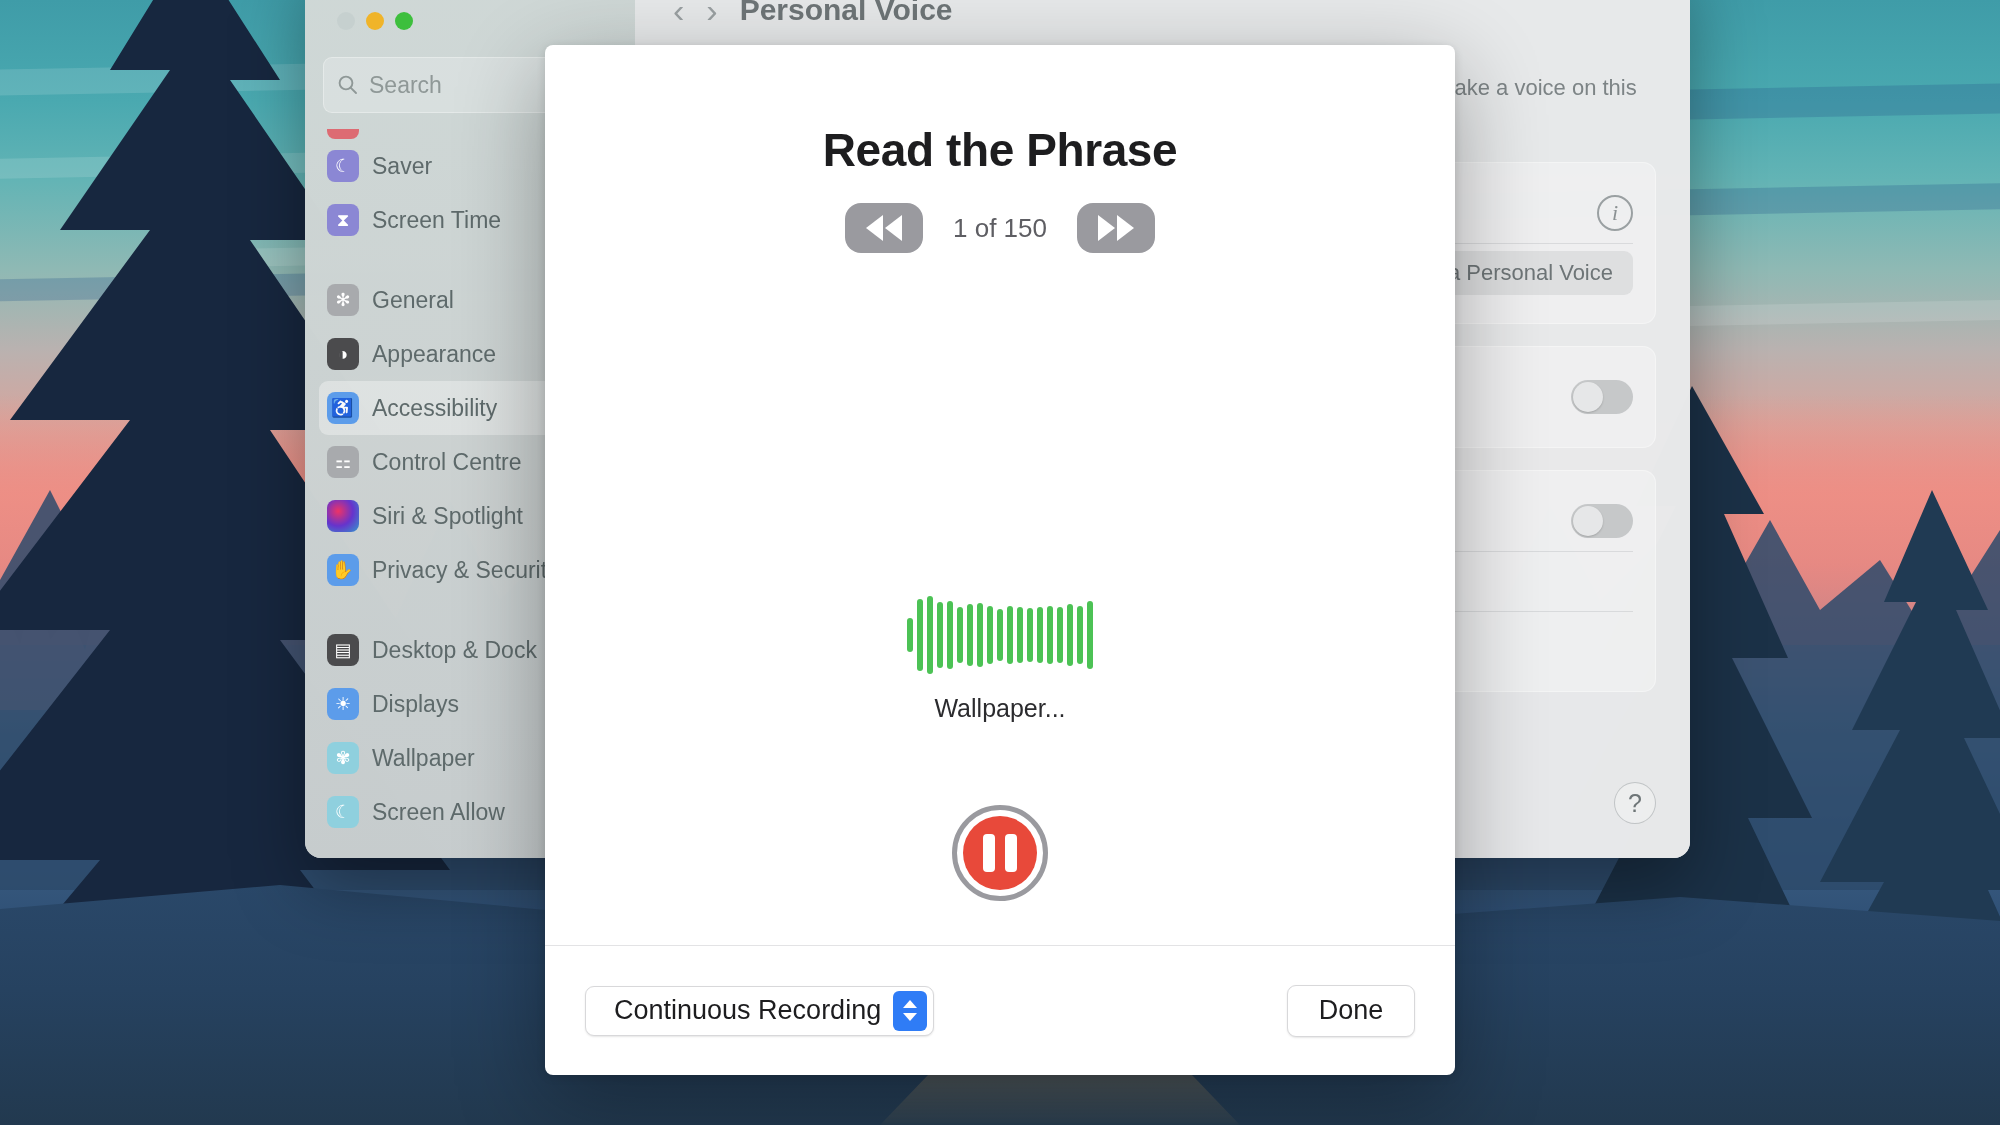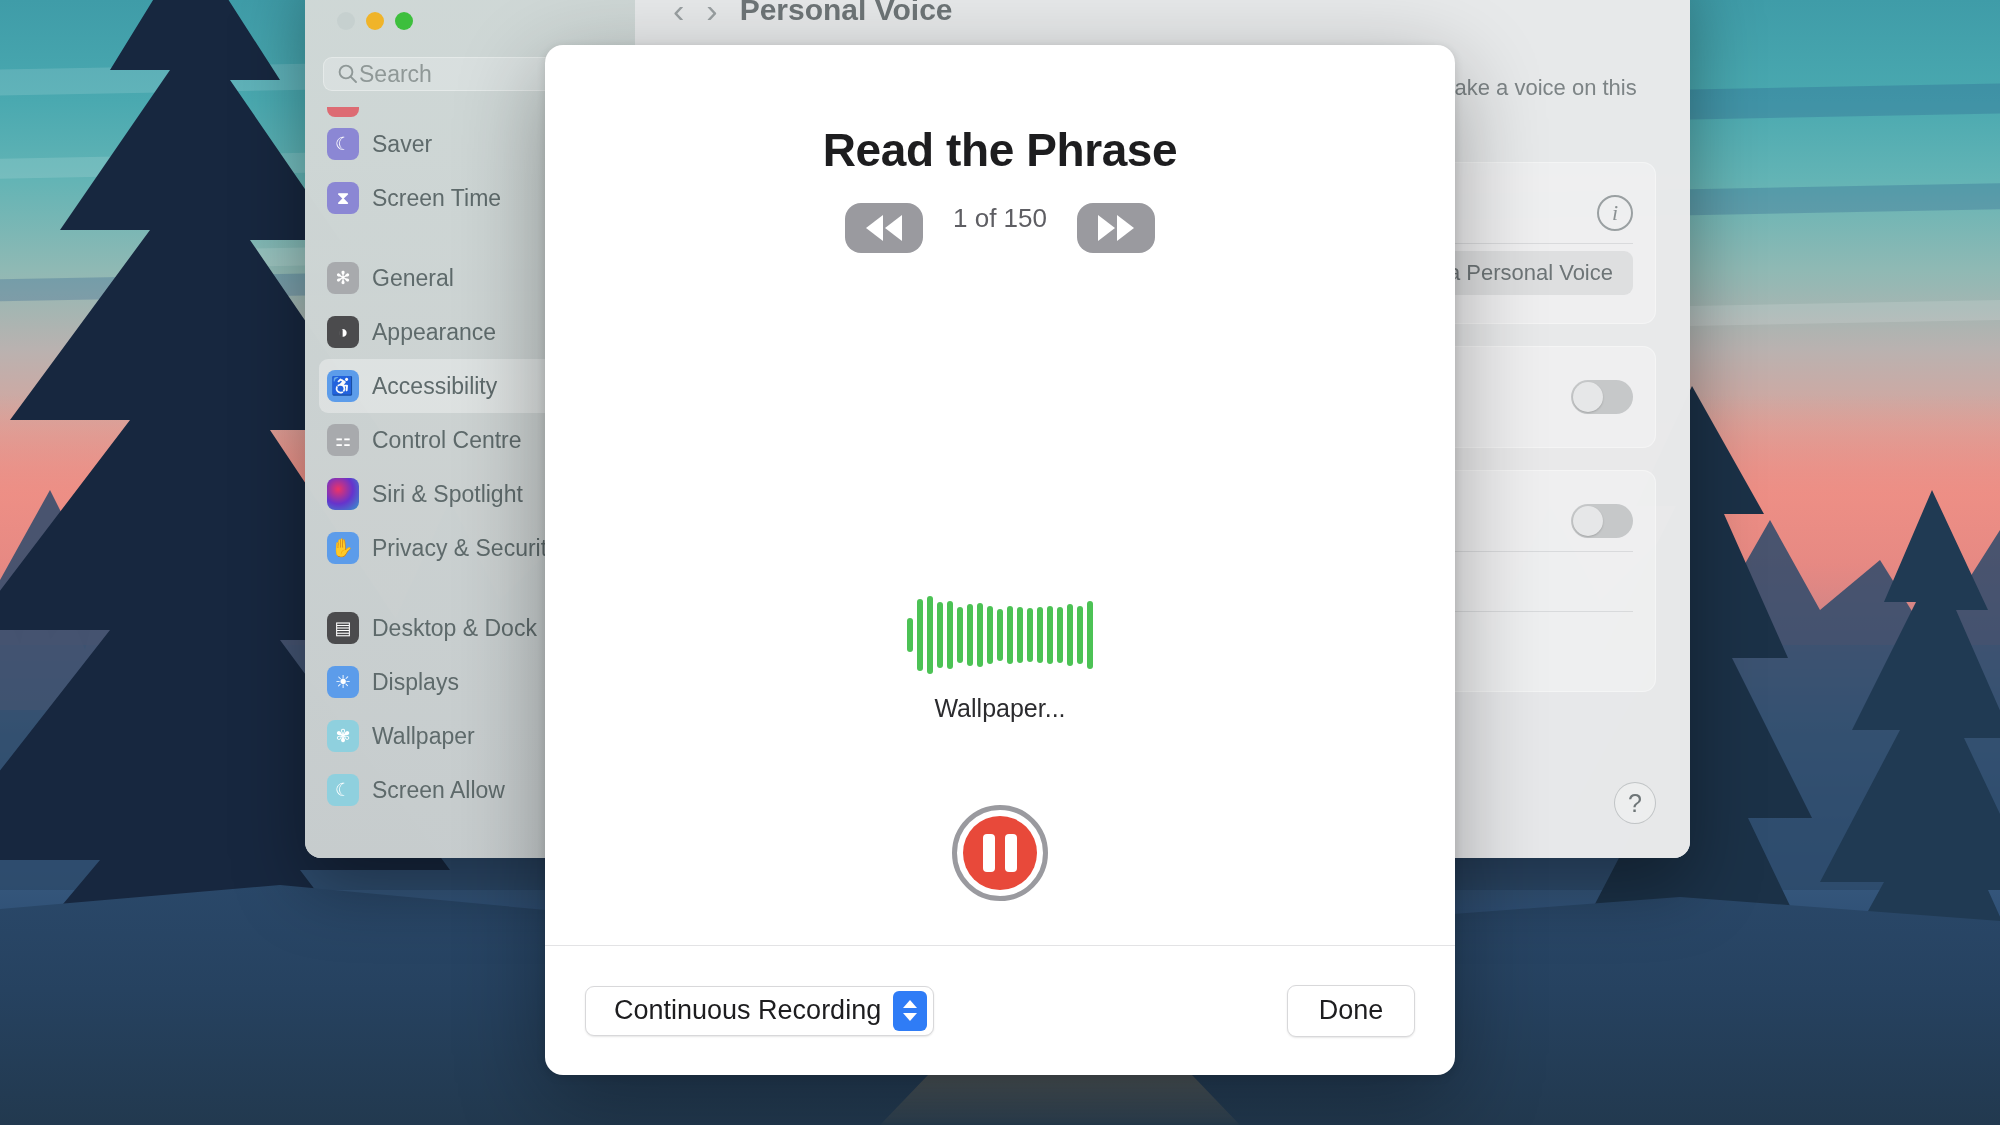--- a/index.html
+++ b/index.html
@@ -72,26 +72,26 @@
   .traffic {
     display: flex; gap: 11px; padding: 54px 0 0 18px;
   }
   .dot { width: 18px; height: 18px; border-radius: 50%; }
   .dot.r { background: #c6d0cf; }
   .dot.y { background: #f0b429; }
   .dot.g { background: #3dbf3d; }
 
   .search-field {
     margin: 27px 4px 0 4px;
-    height: 34px;
+    height: 56px;
     border-radius: 9px;
     background: rgba(255,255,255,0.22);
     border: 1px solid rgba(255,255,255,0.32);
     display: flex; align-items: center;
-    padding: 0 13px; 
+    padding: 0 13px; gap: 10px;
   }
   .search-field .ph { color: #8f9897; font-size: 23px; }
 
   .side-list { margin-top: 16px; }
   .side-item {
     display: flex; align-items: center; gap: 13px;
     height: 54px; padding: 0 8px; border-radius: 9px;
   }
   .side-item.active { background: rgba(255,255,255,0.34); }
   .side-item .lbl { font-size: 23px; color: #5e6a6b; white-space: nowrap; }
@@ -162,37 +162,37 @@
     display: flex; align-items: center; justify-content: center;
     font-size: 25px; color: #6e7577;
   }
 
   
   .sheet {
     position: absolute;
     left: 545px; top: 45px;
     width: 910px; height: 1030px;
     background: #ffffff;
-    border-radius: 18px;
+    border-radius: 8px;
     box-shadow: 0 26px 90px rgba(0,0,0,0.33), 0 2px 10px rgba(0,0,0,0.12);
     display: flex; flex-direction: column;
     overflow: hidden;
   }
   .sheet-body { flex: 1; padding: 0 80px; position: relative; }
 
   .sheet-title {
     text-align: center;
     font-size: 46px; font-weight: 700;
     color: #1d1d1f;
     margin-top: 78px;
     letter-spacing: -0.4px;
   }
 
   .pager {
-    display: flex; align-items: flex-start; justify-content: center;
+    display: flex; align-items: center; justify-content: center;
     gap: 22px; margin-top: 26px;
   }
   .pager-btn {
     width: 78px; height: 50px; border-radius: 16px;
     background: #9a9a9f;
     display: flex; align-items: center; justify-content: center;
     gap: 2px;
   }
   .tri { width: 0; height: 0; border-top: 13px solid transparent; border-bottom: 13px solid transparent; }
   .tri.left  { border-right: 17px solid #fff; }

